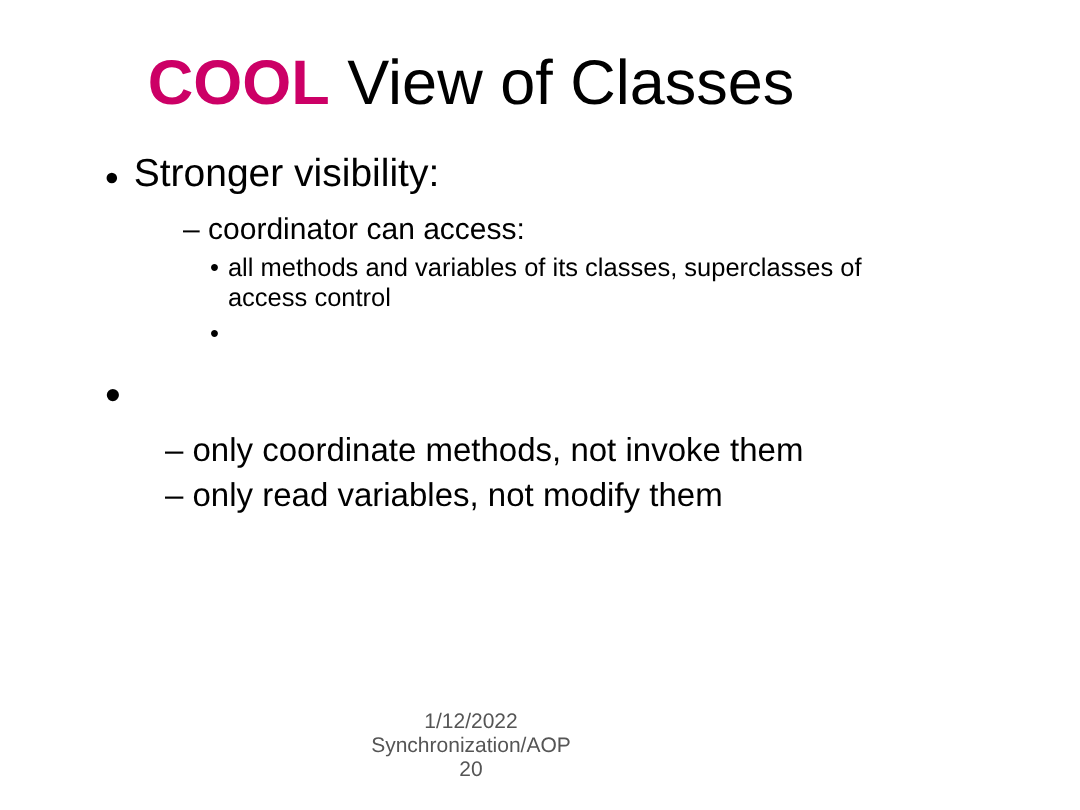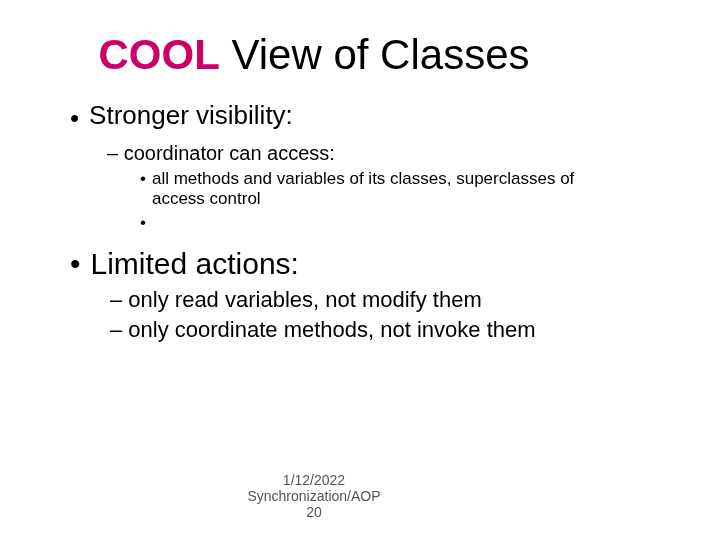--- a/index.html
+++ b/index.html
@@ -55,21 +55,21 @@
     }
 
     .bullet-main .bullet-dot {
       margin-top: 3px;
       flex-shrink: 0;
     }
 
     .sub-bullet {
       font-size: 20px;
       color: #000000;
-      margin-left: 37px;
+      margin-left: 52px;
       margin-bottom: 4px;
       display: flex;
       align-items: flex-start;
       gap: 8px;
     }
 
     .sub-sub-bullet {
       font-size: 17px;
       color: #000000;
       margin-left: 70px;
@@ -134,29 +134,28 @@
       <span class="bullet-dot-small">•</span>
       <span>all methods and variables of its classes, superclasses of access control</span>
     </div>
 
     <div class="sub-sub-bullet">
       <span class="bullet-dot-small">•</span>
     </div>
 
     <div class="bullet-main-large">
       <span class="bullet-dot">•</span>
-      <span>Limited actions:</span>
+    </div>
+
+    <div class="sub-bullet-indent">
+      <span>– only coordinate methods, not invoke them</span>
     </div>
 
     <div class="sub-bullet-indent">
       <span>– only read variables, not modify them</span>
-    </div>
-
-    <div class="sub-bullet-indent">
-      <span>– only coordinate methods, not invoke them</span>
     </div>
 
   </div>
 
   <div class="footer">
     <span>1/12/2022</span>
     <span>Synchronization/AOP</span>
     <span>20</span>
   </div>
 </div>

